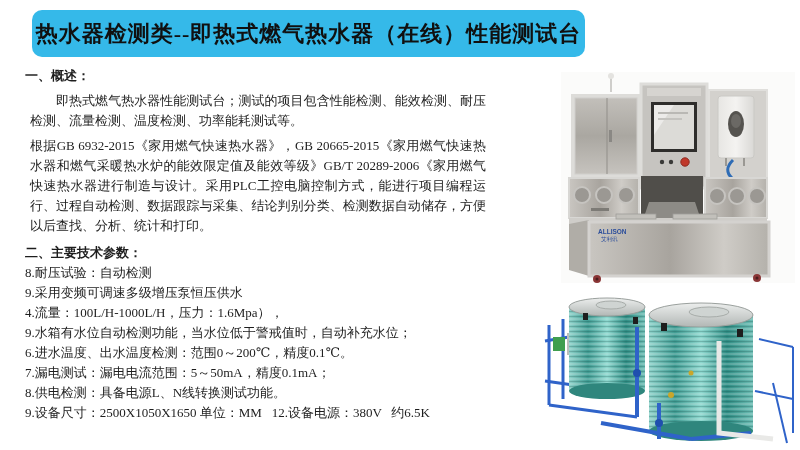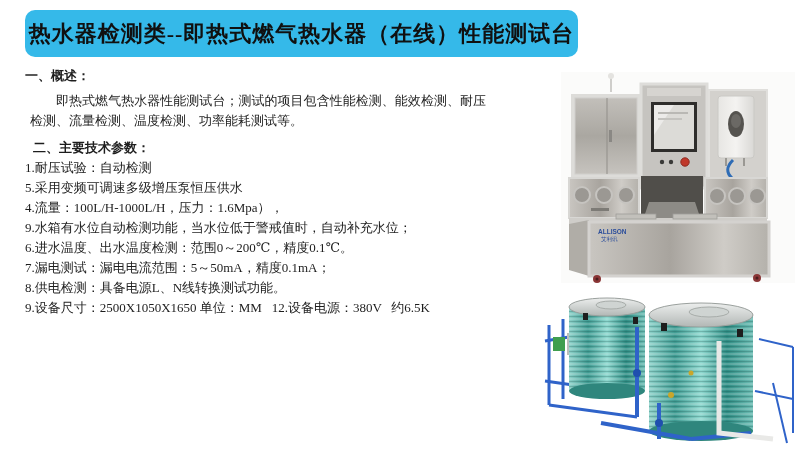--- a/index.html
+++ b/index.html
@@ -1,53 +1,54 @@
 <!DOCTYPE html>
 <html style="--accent: #35b9e9; --navy: #1b3a8c;"><head>
 <meta charset="utf-8">
 <style>
   html,body{margin:0;padding:0;background:#e9e9e9;}
   .page{position:relative;width:800px;height:450px;background:#ffffff;overflow:hidden;
         font-family:"Liberation Serif","DejaVu Serif",serif;color:#1d1d1d;}
-  .title-bar{position:absolute;left:25px;top:10px;width:553px;height:47px;
+  .title-bar{position:absolute;left:32px;top:10px;width:553px;height:47px;
         background:var(--accent,#35b9e9);border-radius:10px;
         display:flex;align-items:center;justify-content:center;}
   .title-bar span{font-size:22px;font-weight:bold;color:#101010;letter-spacing:1px;white-space:nowrap;}
   .logo{position:absolute;left:597px;top:30px;color:var(--navy,#1b3a8c);white-space:nowrap;}
   .logo-en{font-family:"Liberation Sans","DejaVu Sans",sans-serif;font-weight:bold;
         font-size:27px;letter-spacing:0px;}
   .logo-cn{font-weight:bold;font-size:24px;margin-left:4px;}
   .logo-reg{font-size:11px;vertical-align:top;position:relative;top:-8px;font-family:"Liberation Sans",sans-serif;}
   .body-text{position:absolute;left:25px;top:66px;width:466px;
         font-size:13px;line-height:20px;text-align:justify;}
   .h{font-weight:bold;}
   .body-text p{margin:5px;}
   .indent{text-indent:2em;}
-  .h2{margin-top:7px;margin-left:8px;}
+  .h2{margin-top:7px;}
   .spec{white-space:pre;line-height:20px;}
   .photo{position:absolute;}
   #bench{left:561px;top:72px;}
   #tanks{left:541px;top:283px;}
 </style>
 </head>
 <body>
 
 <div class="page">
 
   <div class="title-bar">
     <span>热水器检测类--即热式燃气热水器（在线）性能测试台</span>
   </div>
 
 
   <div class="body-text">
     <div class="h">一、概述：</div>
     <p class="indent">即热式燃气热水器性能测试台；测试的项目包含性能检测、能效检测、耐压检测、流量检测、温度检测、功率能耗测试等。</p>
+    <p>根据GB 6932-2015《家用燃气快速热水器》，GB 20665-2015《家用燃气快速热水器和燃气采暖热水炉的能效限定值及能效等级》GB/T 20289-2006《家用燃气快速热水器进行制造与设计。采用PLC工控电脑控制方式，能进行项目编程运行、过程自动检测、数据跟踪与采集、结论判别分类、检测数据自动储存，方便以后查找、分析、统计和打印。</p>
     <div class="h h2">二、主要技术参数：</div>
-    <div class="spec">1.耐压试验：自动检测</div>
-    <div class="spec">5.采用变频可调速多级增压泵恒压供水</div>
+    <div class="spec">8.耐压试验：自动检测</div>
+    <div class="spec">9.采用变频可调速多级增压泵恒压供水</div>
     <div class="spec">4.流量：100L/H-1000L/H，压力：1.6Mpa），</div>
     <div class="spec">9.水箱有水位自动检测功能，当水位低于警戒值时，自动补充水位；</div>
     <div class="spec">6.进水温度、出水温度检测：范围0～200℃，精度0.1℃。</div>
     <div class="spec">7.漏电测试：漏电电流范围：5～50mA，精度0.1mA；</div>
     <div class="spec">8.供电检测：具备电源L、N线转换测试功能。</div>
     <div class="spec">9.设备尺寸：2500X1050X1650 单位：MM   12.设备电源：380V   约6.5K</div>
   </div>
 
   <svg id="bench" class="photo" width="234" height="212" viewBox="0 0 234 212">
     <defs>

